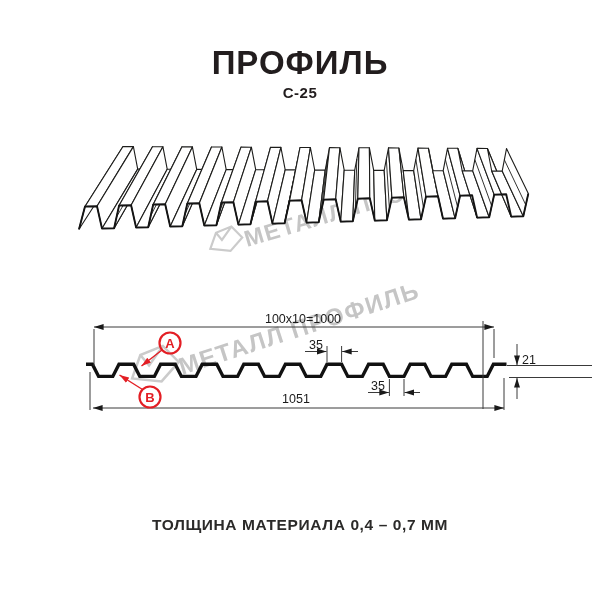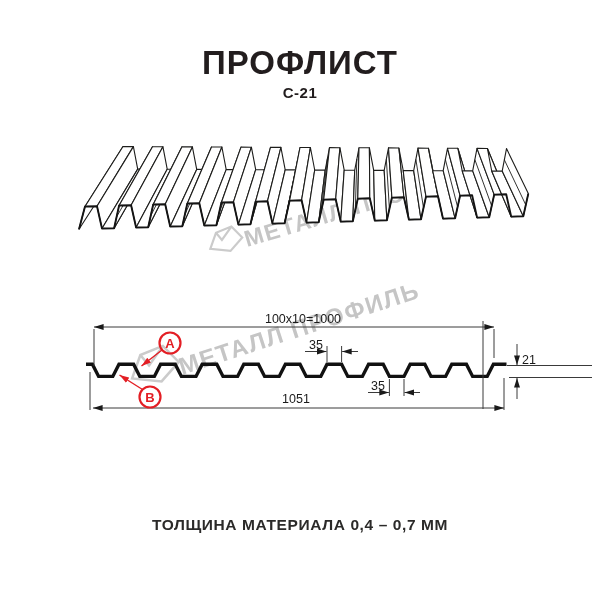--- a/index.html
+++ b/index.html
@@ -20,22 +20,22 @@
     font-size:15.5px;font-weight:700;letter-spacing:0.6px;color:#2b2a29;
   }
   svg{position:absolute;left:0;top:0;}
   .dimtxt{font-size:12.5px;fill:#1a1a1a;font-weight:400;}
   .wmtxt{font-size:23px;font-weight:700;letter-spacing:1.5px;fill:#c5c5c5;}
   .redtxt{font-size:13px;font-weight:700;fill:#e31e24;}
 </style>
 </head>
 <body>
 
-<div class="page-title">ПРОФЛИСТ</div>
-<div class="page-subtitle">С-21</div>
+<div class="page-title">ПРОФИЛЬ</div>
+<div class="page-subtitle">С-25</div>
 
 <svg width="600" height="600" viewBox="0 0 600 600">
   <defs>
     <marker id="ah" markerWidth="11" markerHeight="8" refX="9.6" refY="4" orient="auto-start-reverse" markerUnits="userSpaceOnUse">
       <path d="M0,1 L9.6,4 L0,7 Z" fill="#1a1a1a"></path>
     </marker>
     <marker id="ahred" markerWidth="11" markerHeight="8" refX="9.6" refY="4" orient="auto-start-reverse" markerUnits="userSpaceOnUse">
       <path d="M0,1 L9.6,4 L0,7 Z" fill="#e31e24"></path>
     </marker>
   </defs>

